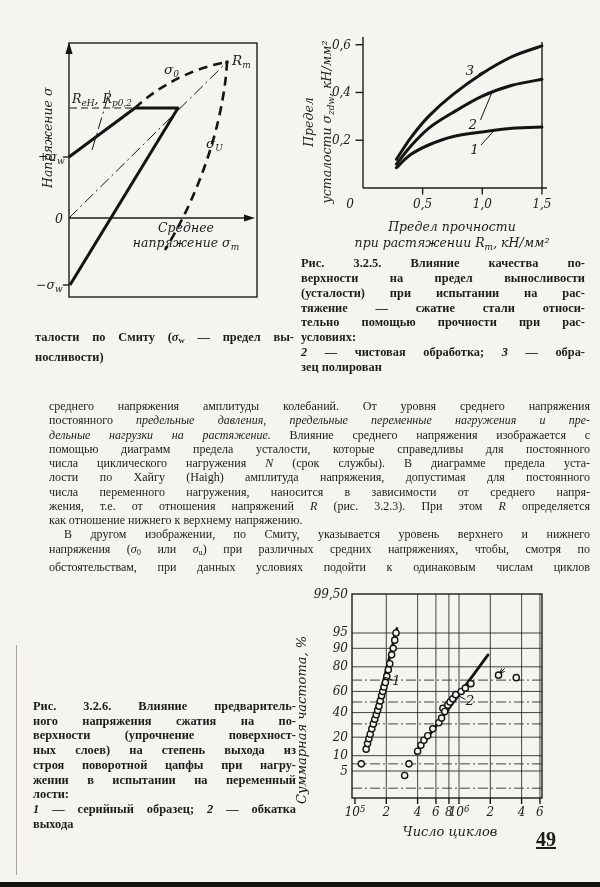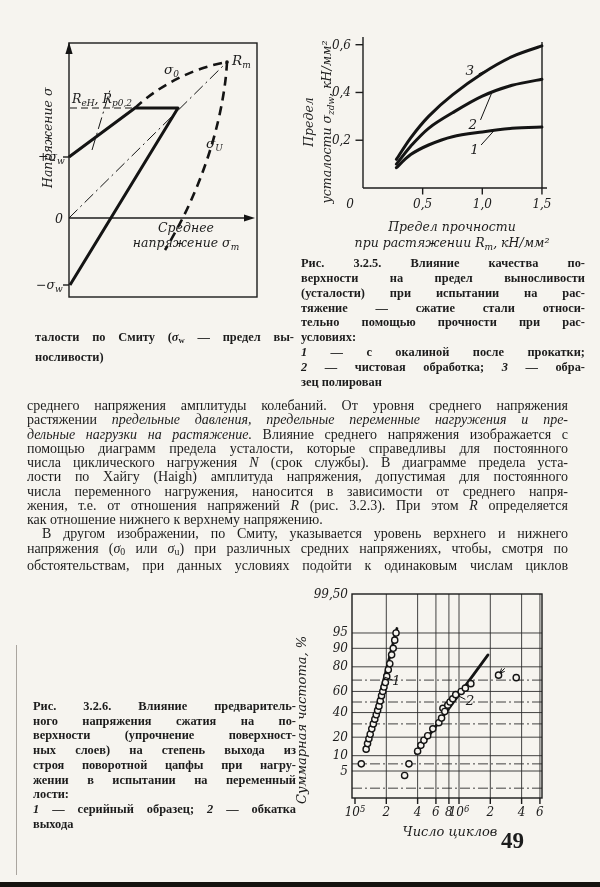--- a/index.html
+++ b/index.html
@@ -19,30 +19,30 @@
   .pt{fill:#f6f4ef;stroke:#141414;stroke-width:1.4;}
   .thin{stroke:#141414;stroke-width:1;fill:none;}
   .thickp{stroke:#141414;stroke-width:3;fill:none;stroke-linejoin:round;}
   .dsh{fill:none;stroke:#141414;stroke-width:2.6;stroke-dasharray:9 6;}
   .dshl{stroke:#141414;stroke-width:1.2;stroke-dasharray:7 4;fill:none;}
   .dd{stroke:#141414;stroke-width:1;stroke-dasharray:12 4 2 4;fill:none;}
   .ink{fill:#141414;}
   .tlines div{text-align:justify;text-align-last:justify;}
   .tlines div.nj{text-align-last:left;}
   .ind-first div:first-child{text-indent:15px;}
-  .body-text{position:absolute;left:27px;top:399px;width:541px;font-size:14px;line-height:14.25px;}
+  .body-text{position:absolute;left:49px;top:399px;width:541px;font-size:12px;line-height:14.25px;}
   .cap{position:absolute;font-weight:bold;font-size:12.4px;}
   .cap .it{font-weight:bold;}
   #cap324{left:35px;top:329px;width:259px;line-height:16.6px;}
   #cap325{left:301px;top:256px;width:284px;line-height:14.85px;}
   #cap326{left:33px;top:699px;width:263px;line-height:14.7px;}
   .it{font-style:italic;}
   .bd{font-weight:bold;}
   .sb{font-size:70%;vertical-align:-0.22em;}
-  .pgnum{position:absolute;left:501px;top:828px;font-size:23px;font-weight:bold;}
+  .pgnum{position:absolute;left:536px;top:828px;font-size:20px;font-weight:bold;text-decoration:underline;}
   .edge-bottom{position:absolute;left:0;bottom:0;width:600px;height:5px;background:#15130f;}
   .edge-left{position:absolute;left:16px;top:645px;width:1px;height:230px;background:#6b655c;opacity:.55;}
 </style>
 </head>
 <body>
 
 <div class="page">
 
   <svg id="svgS" class="fig" style="left:28px;top:28px" width="270" height="292">
     <rect x="41" y="15" width="188" height="254" class="fr"></rect>
@@ -212,40 +212,39 @@
       <div><span>талости по Смиту (</span><span class="it">σ</span><span class="sb">w</span><span> — предел вы-</span></div>
       <div class="nj"><span>носливости)</span></div>
     </div>
   <div id="cap325" class="cap tlines">
       <div><span>Рис. 3.2.5. Влияние качества по-</span></div>
       <div><span>верхности на предел выносливости</span></div>
       <div><span>(усталости) при испытании на рас-</span></div>
       <div><span>тяжение — сжатие стали относи-</span></div>
       <div><span>тельно помощью прочности при рас-</span></div>
       <div class="nj"><span>условиях:</span></div>
-      <div><span class="it">1</span><span> — с окалиной после прокатки;</span></div>
       <div><span class="it">2</span><span> — чистовая обработка; </span><span class="it">3</span><span> — обра-</span></div>
       <div class="nj"><span>зец полирован</span></div>
     </div>
   <div id="cap326" class="cap tlines">
       <div><span>Рис. 3.2.6. Влияние предваритель-</span></div>
       <div><span>ного напряжения сжатия на по-</span></div>
       <div><span>верхности (упрочнение поверхност-</span></div>
       <div><span>ных слоев) на степень выхода из</span></div>
       <div><span>строя поворотной цапфы при нагру-</span></div>
       <div><span>жении в испытании на переменный</span></div>
       <div class="nj"><span>лости:</span></div>
       <div><span class="it">1</span><span> — серийный образец; </span><span class="it">2</span><span> — обкатка</span></div>
       <div class="nj"><span>выхода</span></div>
     </div>
 
   <div class="body-text">
     <div class="tlines">
         <div><span>среднего напряжения амплитуды колебаний. От уровня среднего напряжения</span></div>
-        <div><span>растяжении </span><span class="it">предельные давления, предельные переменные нагружения и пре-</span></div>
+        <div><span>постоянного </span><span class="it">предельные давления, предельные переменные нагружения и пре-</span></div>
         <div><span class="it">дельные нагрузки на растяжение.</span><span> Влияние среднего напряжения изображается с</span></div>
         <div><span>помощью диаграмм предела усталости, которые справедливы для постоянного</span></div>
         <div><span>числа циклического нагружения </span><span class="it">N</span><span> (срок службы). В диаграмме предела уста-</span></div>
         <div><span>лости по Хайгу (Haigh) амплитуда напряжения, допустимая для постоянного</span></div>
         <div><span>числа переменного нагружения, наносится в зависимости от среднего напря-</span></div>
         <div><span>жения, т.е. от отношения напряжений </span><span class="it">R</span><span> (рис. 3.2.3). При этом </span><span class="it">R</span><span> определяется</span></div>
         <div class="nj"><span>как отношение нижнего к верхнему напряжению.</span></div>
       </div>
     <div class="tlines ind-first">
         <div><span>В другом изображении, по Смиту, указывается уровень верхнего и нижнего</span></div>

